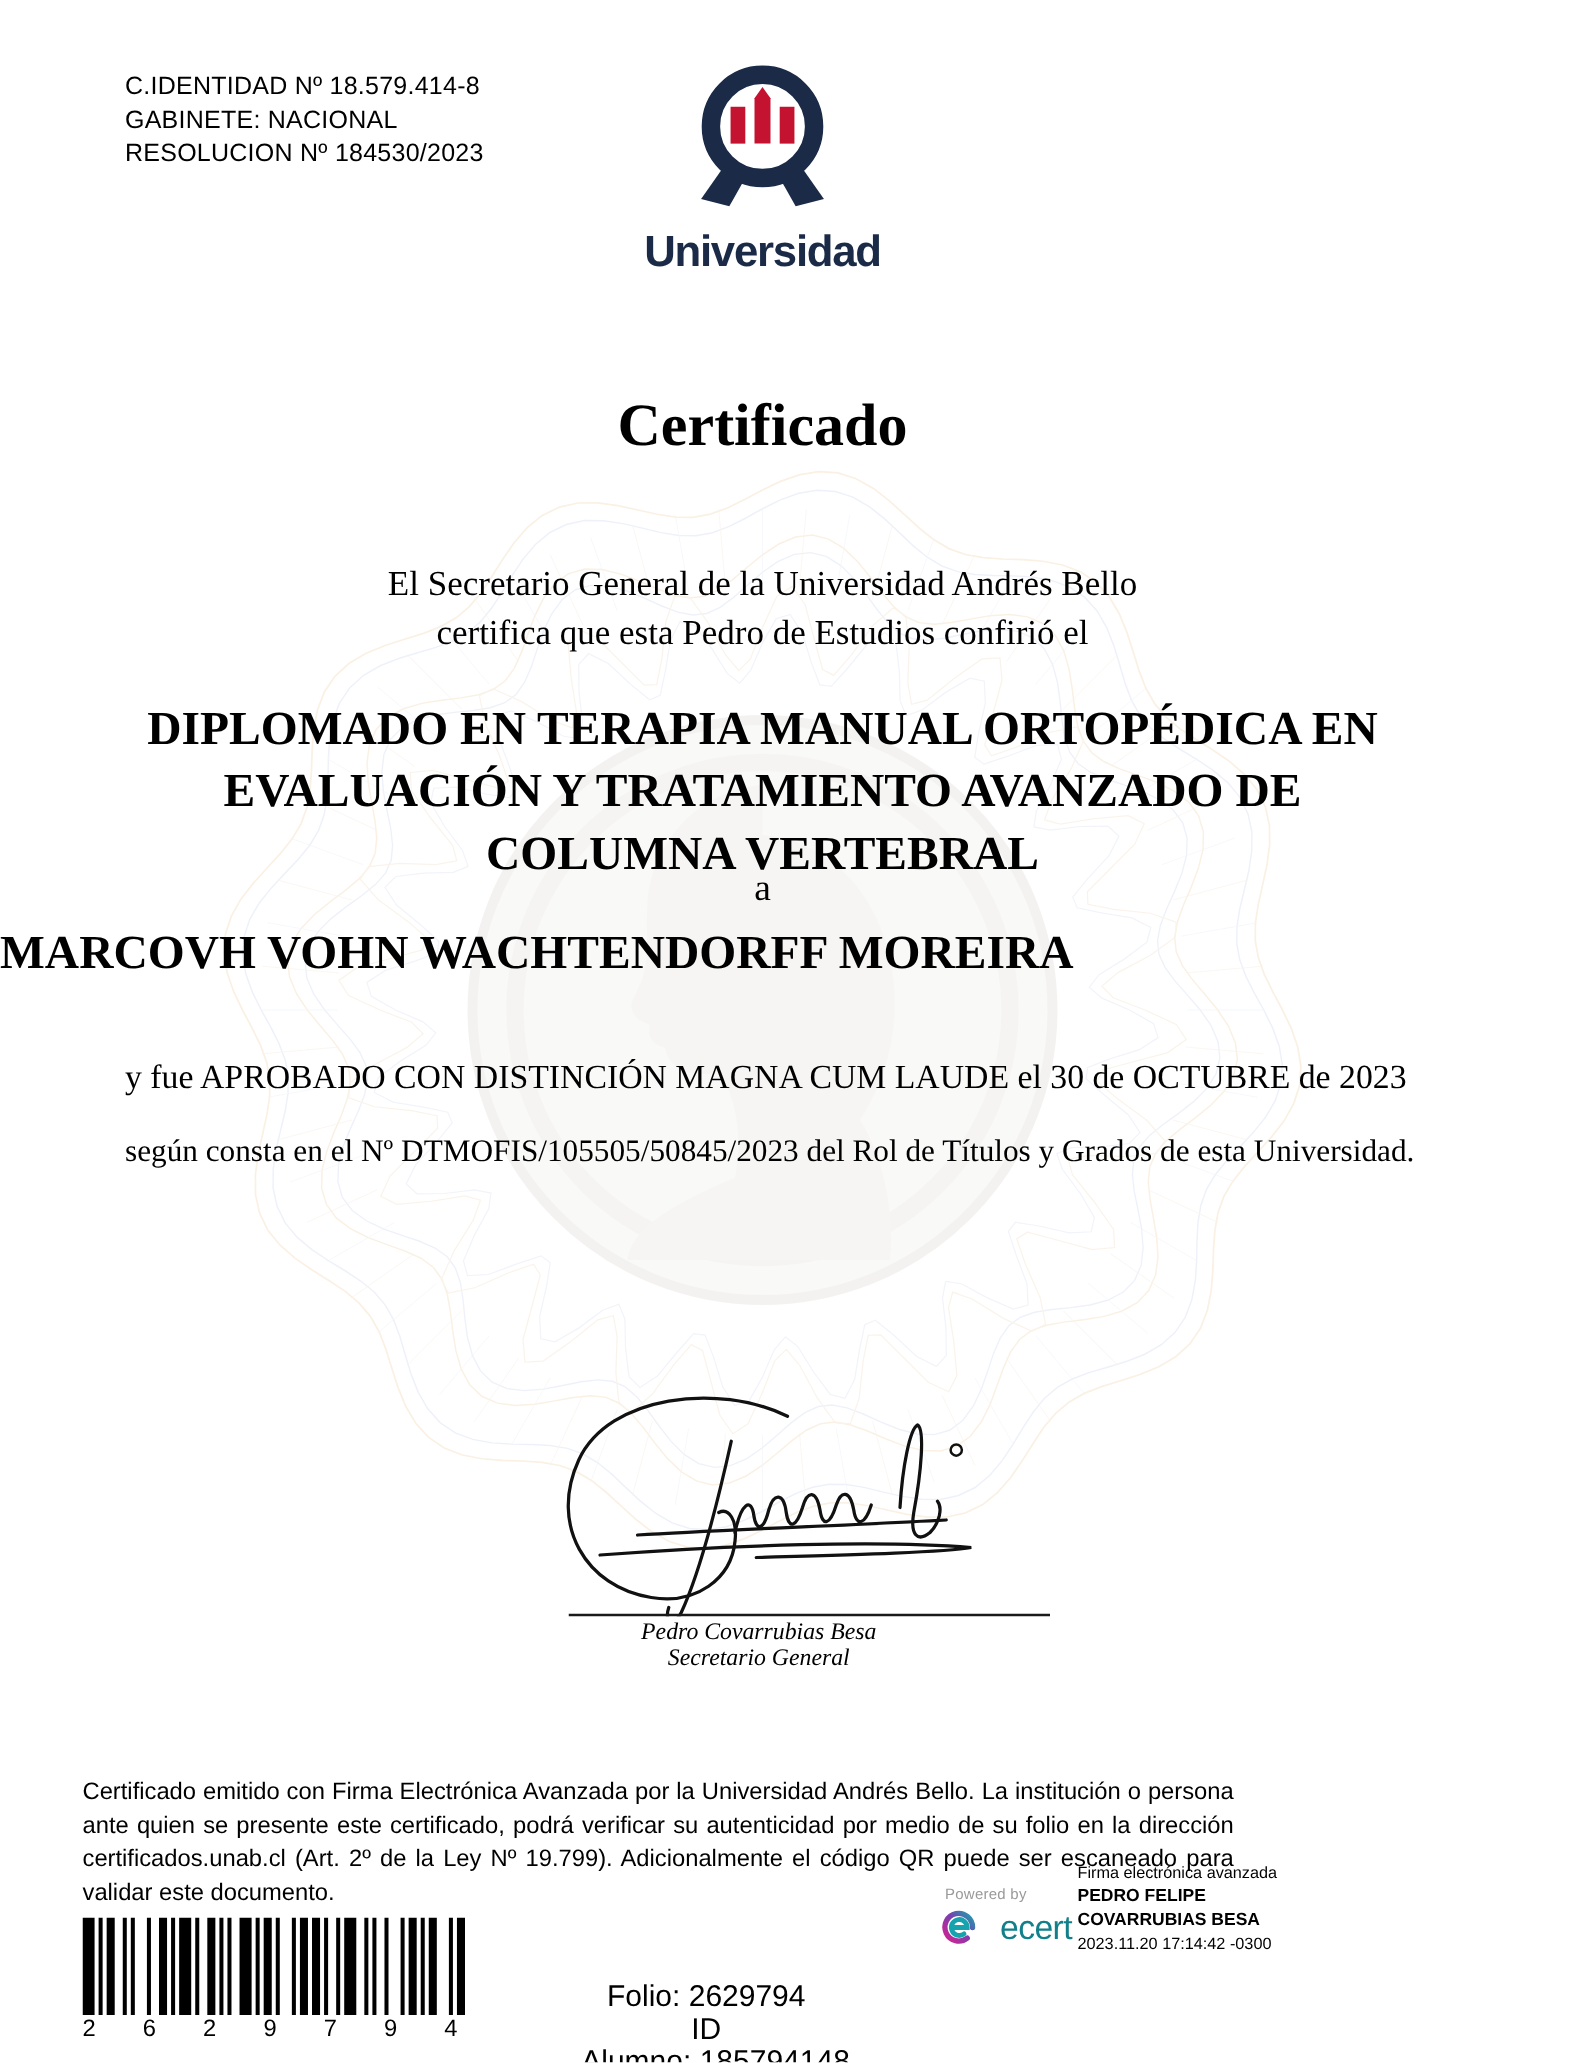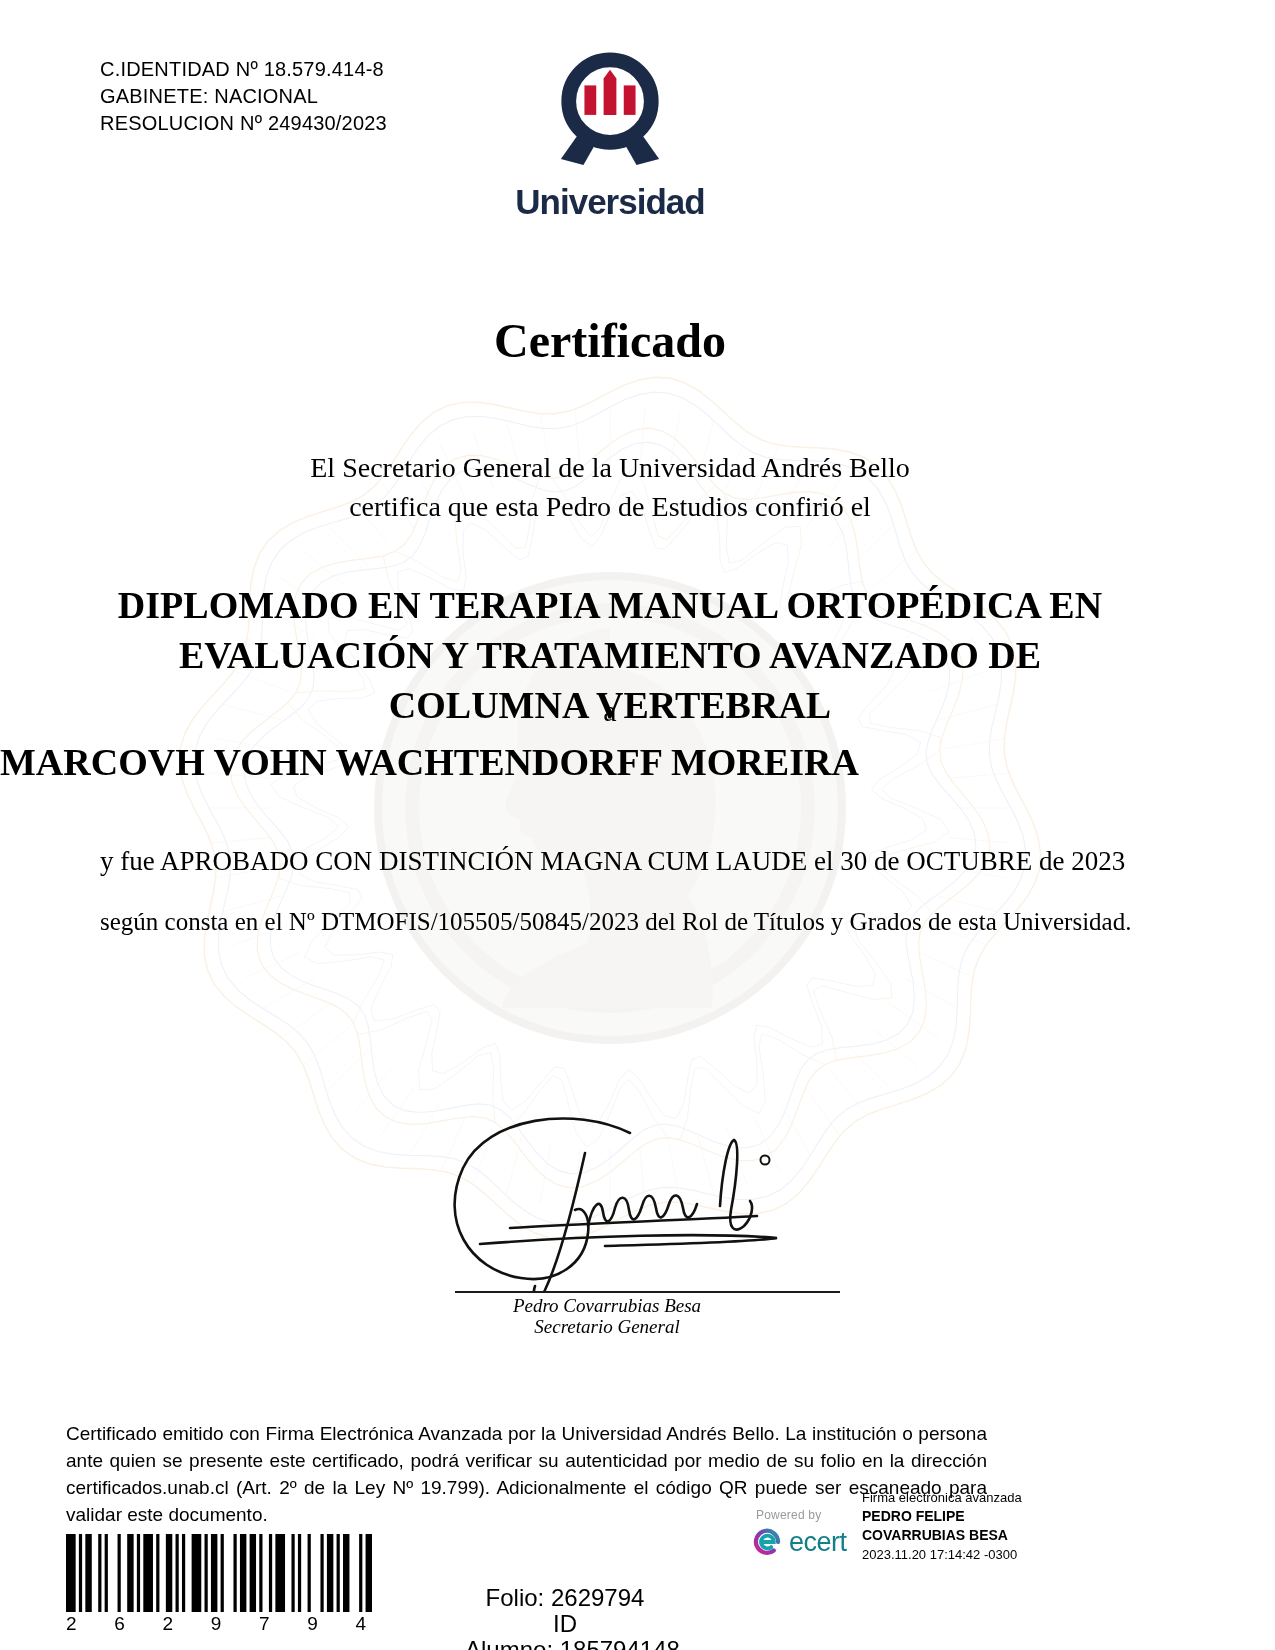--- a/index.html
+++ b/index.html
@@ -21,40 +21,40 @@
   
   .hdr{position:absolute;left:100px;top:56px;font-size:20px;line-height:27px;letter-spacing:.2px;}
   
   .brand{position:absolute;left:0;top:52px;width:1220px;text-align:center;}
   .brand svg.emblem{display:block;margin:0 auto;width:128px;height:114px;}
   .wordmark{margin-top:19px;font-weight:bold;font-size:35px;line-height:33px;letter-spacing:-1px;color:var(--navy);}
   .wordmark sup{font-size:13px;letter-spacing:0;}
   
   .cert-title{position:absolute;left:0;top:313px;width:1220px;text-align:center;font-size:48px;font-weight:bold;margin:0;}
   .intro{position:absolute;left:0;top:448px;width:1220px;text-align:center;font-size:28px;line-height:39px;}
-  .diploma{position:absolute;left:0;top:580px;width:1220px;text-align:center;font-weight:bold;font-size:38px;line-height:50px;white-space:nowrap;}
+  .diploma{position:absolute;left:0;top:558px;width:1220px;text-align:center;font-weight:bold;font-size:38px;line-height:50px;white-space:nowrap;}
   .connector{position:absolute;left:0;top:694px;width:1220px;text-align:center;font-size:30px;}
   .recipient{position:absolute;left:0;top:740px;width:1220px;text-align:left;font-weight:bold;font-size:38px;white-space:nowrap;}
   .award{position:absolute;left:100px;top:846px;font-size:27px;white-space:nowrap;}
   .registry{position:absolute;left:100px;top:908px;font-size:25px;white-space:nowrap;}
   
   .sig-svg{position:absolute;left:425px;top:1098px;width:400px;height:195px;}
   .sig-rule{position:absolute;left:455px;top:1291px;width:385px;border-top:2px solid #1a1a1a;}
   .sig-block{position:absolute;left:407px;top:1295px;width:400px;text-align:center;font-size:19px;line-height:21px;font-style:italic;}
   
   .place-date{position:absolute;left:113px;top:1391px;font-size:20px;}
   .legal{position:absolute;left:66px;top:1420px;width:921px;font-size:19px;line-height:27px;text-align:justify;margin:0;}
   .barcode-svg{position:absolute;left:66px;top:1534px;width:306px;height:78px;}
   .barcode-digits{position:absolute;left:66px;top:1613px;width:300px;display:flex;justify-content:space-between;font-size:19px;}
   .folio-block{position:absolute;left:465px;top:1585px;width:200px;text-align:center;font-size:24px;line-height:26px;}
   .ecert{position:absolute;left:750px;top:1508px;width:120px;}
   .powered-by{font-size:12px;color:#9a9a9a;letter-spacing:.2px;margin-left:6px;}
   .ecert-row{display:flex;align-items:center;margin-top:3px;}
   .ecert-row svg{width:34px;height:34px;}
-  .ecert-brand{font-size:27px;color:var(--teal);letter-spacing:-.5px;margin-left:5px;font-weight:500;}
+  .ecert-brand{font-size:27px;color:var(--teal);letter-spacing:-.5px;margin-left:16px;font-weight:500;}
   .esig{position:absolute;left:862px;top:1488px;width:165px;font-size:13px;line-height:19px;}
   .esig .b{font-weight:bold;font-size:14px;}
   .qr-svg{position:absolute;left:1034px;top:1426px;width:146px;height:146px;}
 </style>
 </head>
 <body>
 
 <div class="page">
 
   <svg class="wm" id="wm" viewBox="0 0 884 884">
@@ -140,21 +140,21 @@
         <circle cx="442" cy="442" r="232" fill="#ecebe7"></circle>
         <circle cx="442" cy="442" r="232" fill="none" stroke="#d9d6cf" stroke-width="8"></circle>
         <circle cx="442" cy="442" r="198" fill="none" stroke="#e0ddd5" stroke-width="14"></circle>
         <path d="M442,262 c-50,4 -88,44 -92,94 c-2,26 4,50 -10,74 c-7,12 0,20 12,24 c-3,10 3,16 12,18 c3,18 22,24 44,20 c14,24 18,52 12,84 c-36,16 -82,36 -86,66 l210,0 c4,-40 -6,-84 -24,-112 c22,-34 32,-74 26,-118 c-8,-60 -50,-106 -104,-110 z" fill="#e0dfdb"></path>
       </g>
     </svg>
 
   <div class="hdr">
     <div>C.IDENTIDAD Nº 18.579.414-8</div>
     <div>GABINETE: NACIONAL</div>
-    <div>RESOLUCION Nº 249430/2023</div>
+    <div>RESOLUCION Nº 184530/2023</div>
   </div>
 
   <div class="brand">
     <svg class="emblem" viewBox="0 0 130 116">
       <circle cx="65" cy="50" r="42" fill="none" stroke="var(--navy)" stroke-width="15"></circle>
       <path d="M34,82 L15,109 L38,115 L51,92 Z" fill="var(--navy)"></path>
       <path d="M96,82 L115,109 L92,115 L79,92 Z" fill="var(--navy)"></path>
       <rect x="39" y="34" width="12" height="30" fill="var(--red)"></rect>
       <path d="M58.5,27 L65,18 L71.5,27 L71.5,64 L58.5,64 Z" fill="var(--red)"></path>
       <rect x="79" y="34" width="12" height="30" fill="var(--red)"></rect>

